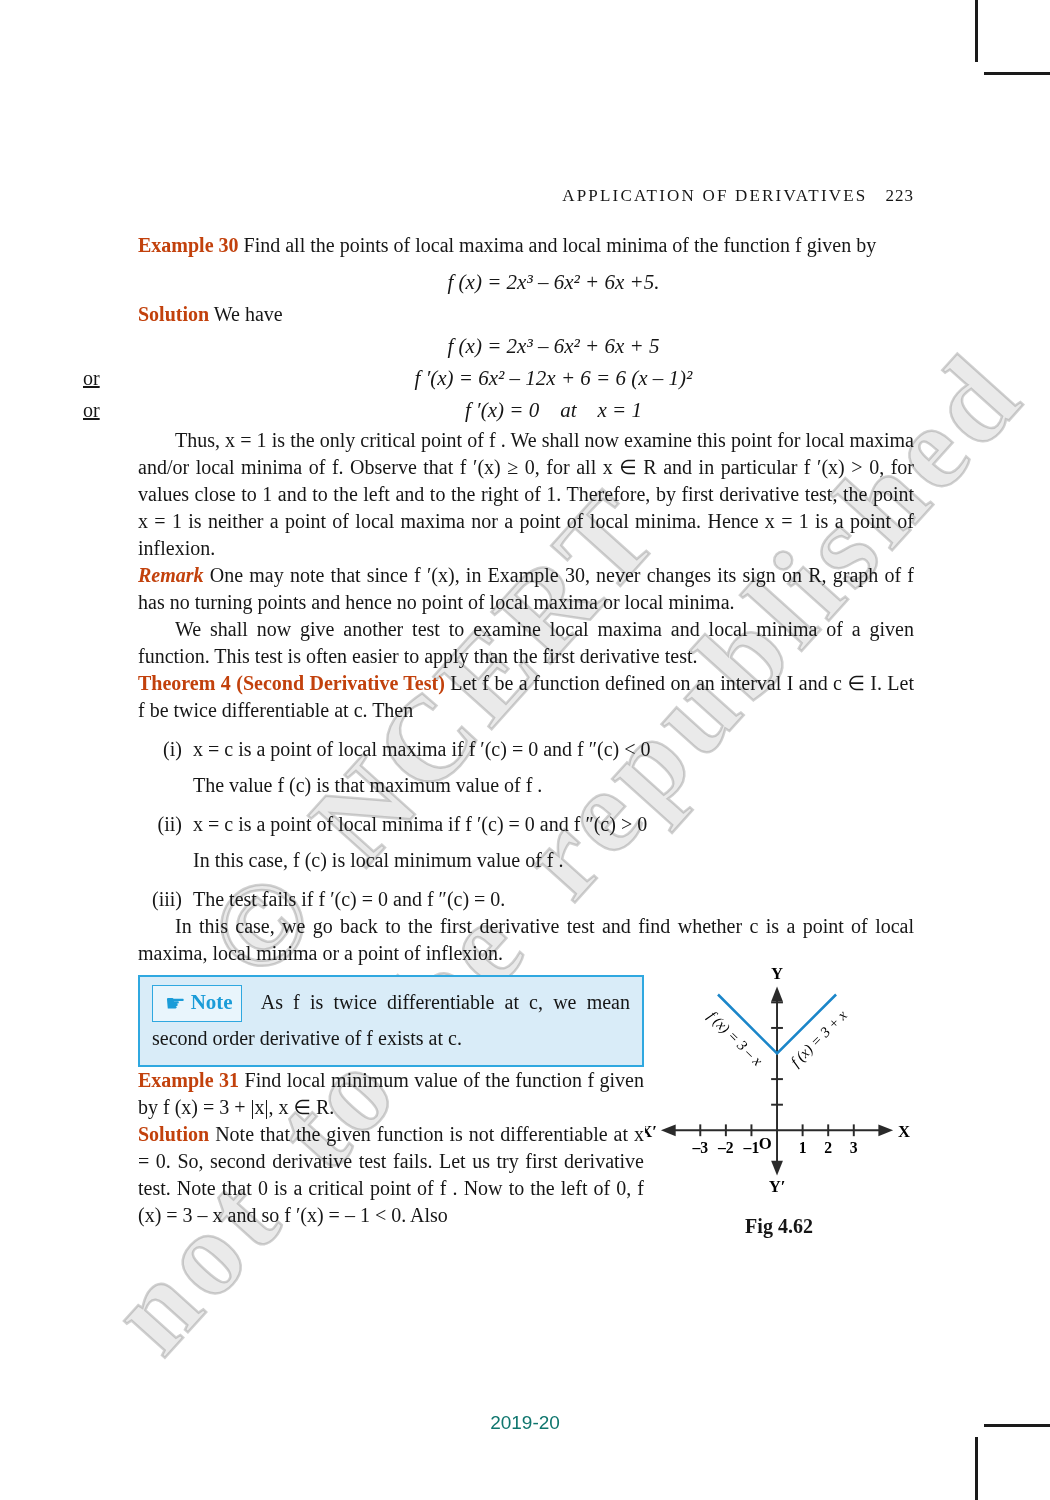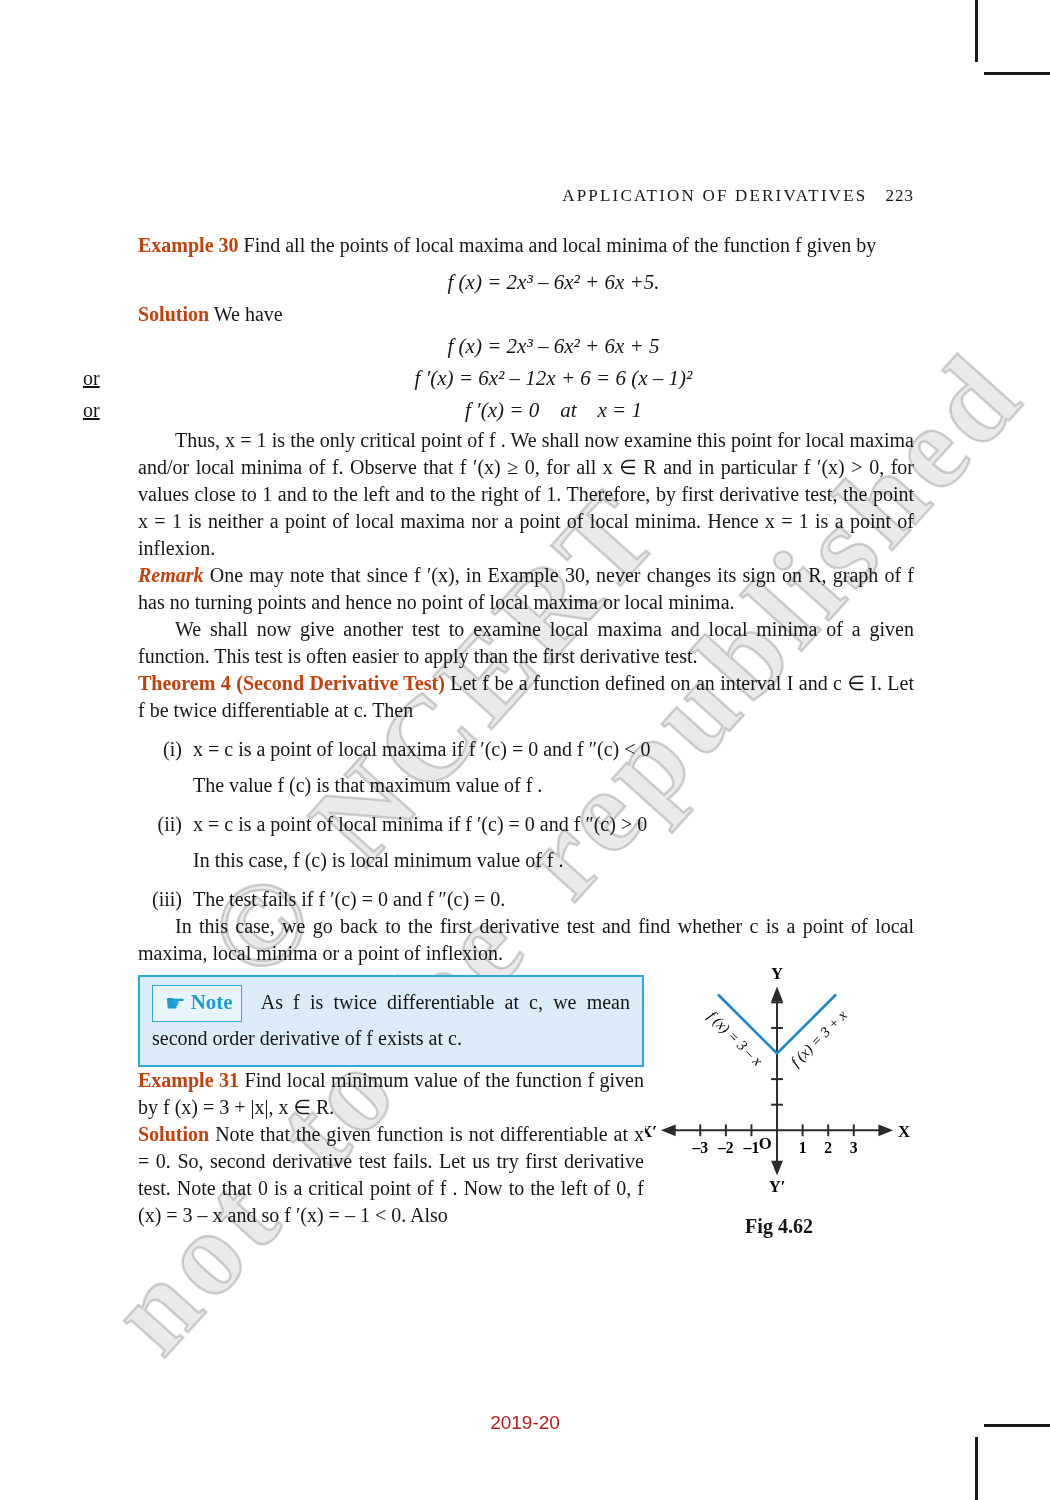--- a/index.html
+++ b/index.html
@@ -60,21 +60,21 @@
   .note-tag .ntxt { color:#1b9cd8; font-weight:bold; font-size:21px; }
 
   .fig-wrap { margin-top:-12px; text-align:center; }
   .fig-caption { font-weight:bold; font-size:20px; margin-top:2px; text-align:center; }
   svg text { font-family:"Liberation Serif", serif; }
   .ax-lbl { font-weight:bold; font-size:17px; }
   .tick-lbl { font-weight:bold; font-size:16px; }
   .branch-lbl { font-style:italic; font-size:15px; }
 
   .footer { position:absolute; left:0; top:1412px; width:1050px; text-align:center;
-            font-family:"Liberation Sans", sans-serif; font-size:19px; color:#b91c1c; z-index:1; }
+            font-family:"Liberation Sans", sans-serif; font-size:19px; color:#0f766e; z-index:1; }
 </style>
 </head>
 <body>
 
 <div class="page">
 
   <div class="watermark">
     <div class="wline">© NCERT</div>
     <div class="wline">not to be republished</div>
   </div>

